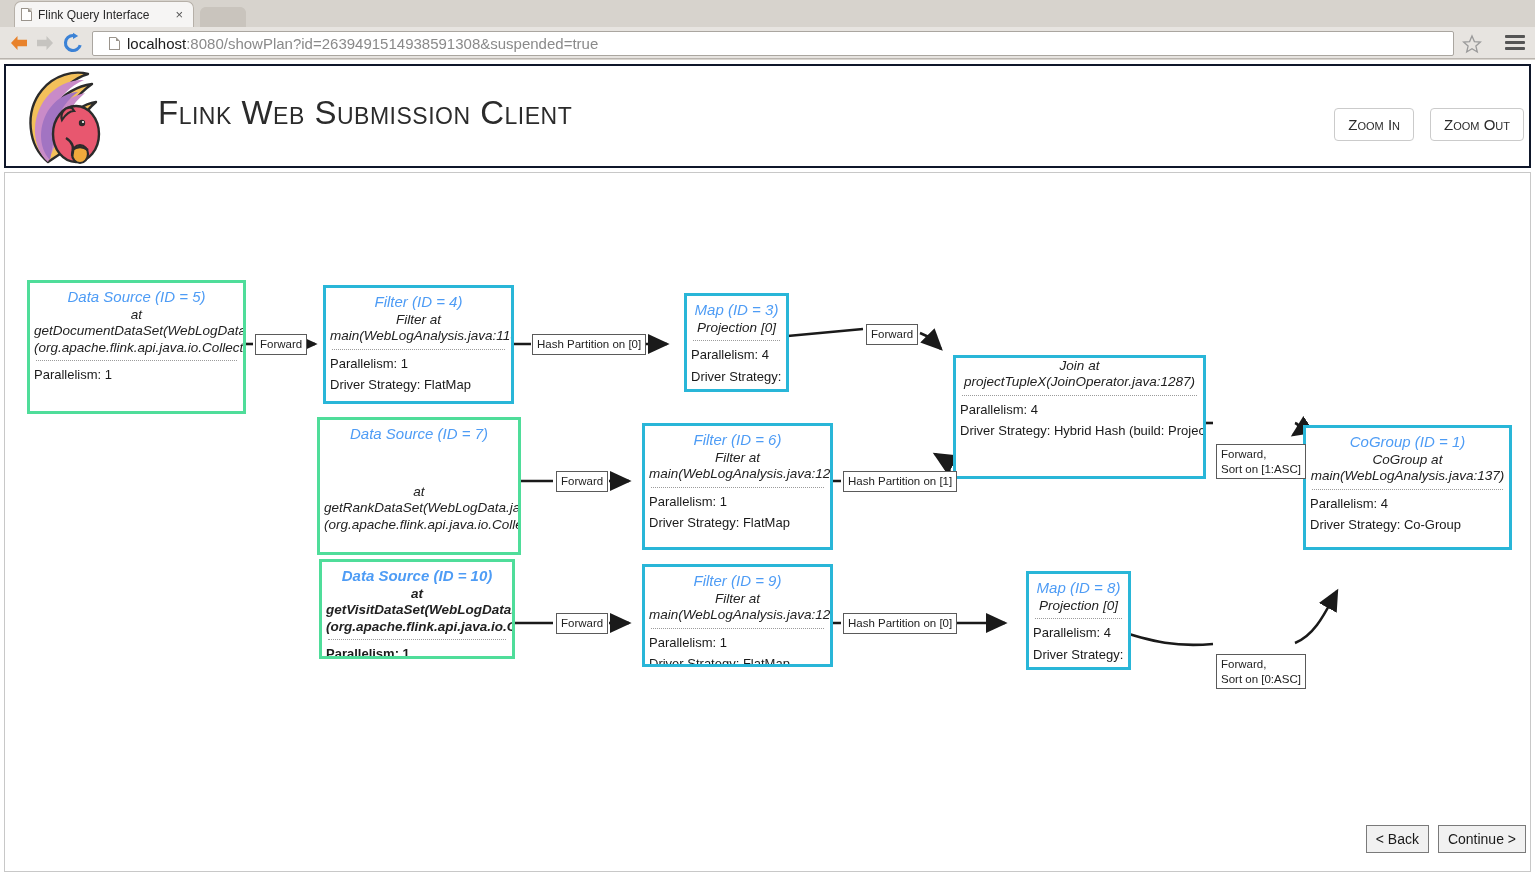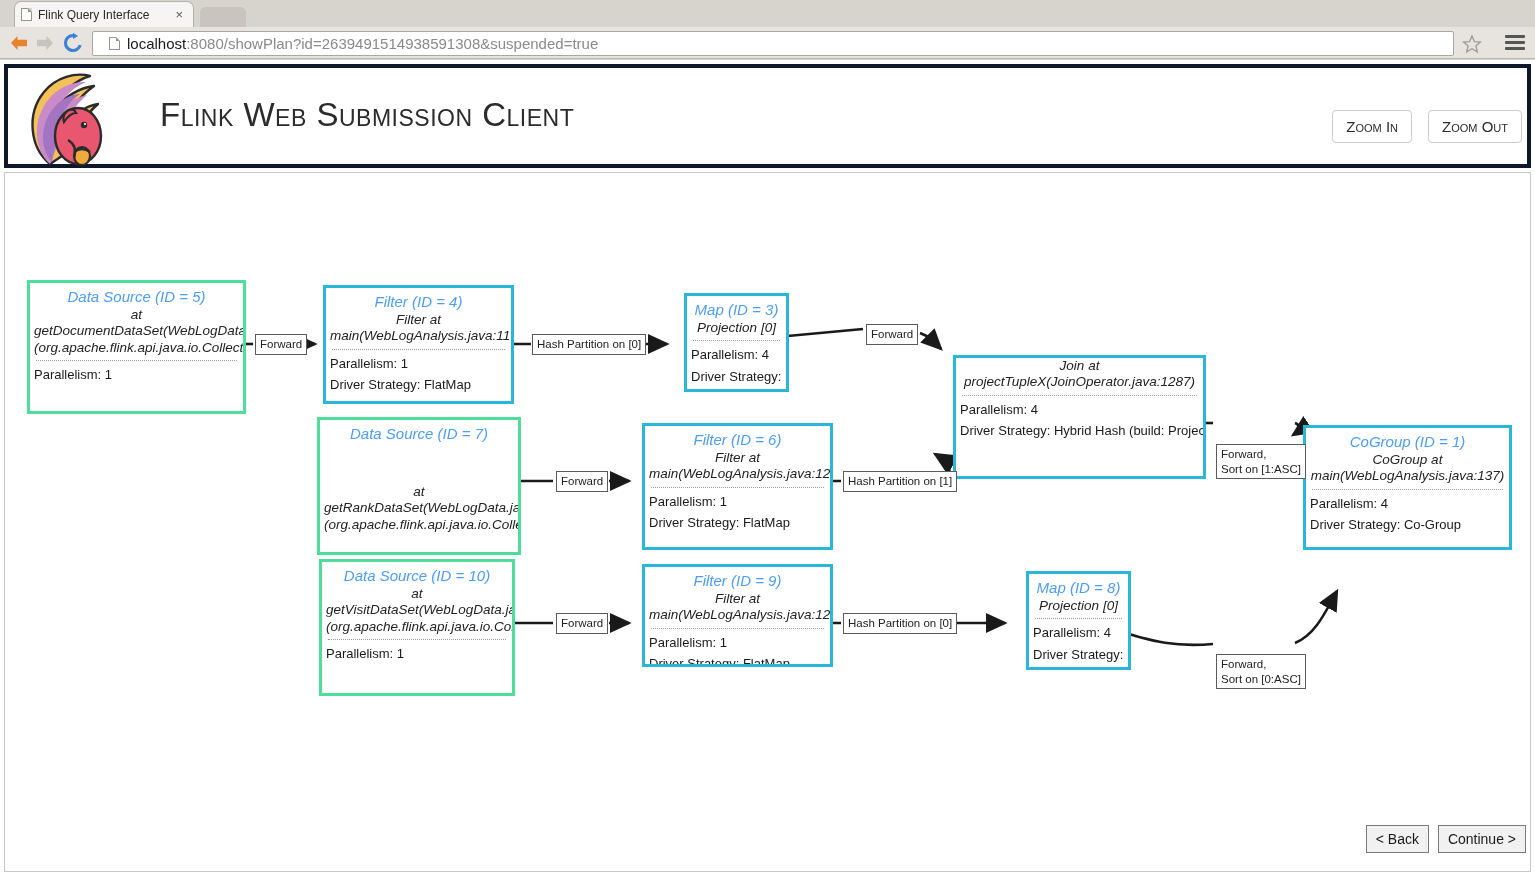--- a/index.html
+++ b/index.html
@@ -45,21 +45,21 @@
   #url-text { font-size:15px; color:#8a8a8a; white-space:nowrap; }
   #url-text b { color:#1a1a1a; font-weight:normal; }
   #btn-star { position:absolute; right:52px; top:6px; width:22px; height:22px; cursor:pointer; }
   #btn-menu { position:absolute; right:10px; top:8px; width:20px; height:16px; cursor:pointer; }
   #btn-menu i { display:block; height:3px; background:#555; margin-bottom:3px; border-radius:1px; }
 
   
   #page { position:absolute; left:0; top:60px; width:1535px; height:816px; background:#fff; }
   #app-header {
     position:absolute; left:4px; top:4px; width:1527px; height:104px;
-    background:#fff; border:4px solid #0f172a;
+    background:#fff; border:2px solid #0f172a;
   }
   #logo { position:absolute; left:8px; top:-2px; width:106px; height:106px; }
   #app-title {
     position:absolute; left:152px; top:28px;
     font-size:33px; color:#2b2b2b; font-variant:small-caps; letter-spacing:0.5px;
     font-family:"Liberation Sans", sans-serif;
   }
   .zoombtn {
     position:absolute; top:42px; height:33px; padding:0 13px;
     background:#fff; border:1px solid #cbcbcb; border-radius:4px;
@@ -289,21 +289,21 @@
     <div class="node" style="left:637px; top:250px; width:191px; height:127px;">
       <div class="node-title">Filter (ID = 6)</div>
       <div class="node-sub">Filter at main(WebLogAnalysis.java:120)</div>
       <div class="node-sep"></div>
       <div class="node-props">
         <div class="node-prop">Parallelism: 1</div>
         <div class="node-prop">Driver Strategy: FlatMap</div>
       </div>
     </div>
 
-    <div class="node src" style="left:314px; top:386px; width:196px; height:137px;">
+    <div class="node src" style="left:314px; top:386px; width:196px; height:100px;font-weight:bold;">
       <div class="node-title">Data Source (ID = 10)</div>
       <div class="node-sub">at getVisitDataSet(WebLogData.java:424) (org.apache.flink.api.java.io.CollectionInputFormat)</div>
       <div class="node-sep"></div>
       <div class="node-props">
         <div class="node-prop">Parallelism: 1</div>
       </div>
     </div>
 
     <div class="node" style="left:637px; top:391px; width:191px; height:103px;">
       <div class="node-title">Filter (ID = 9)</div>

